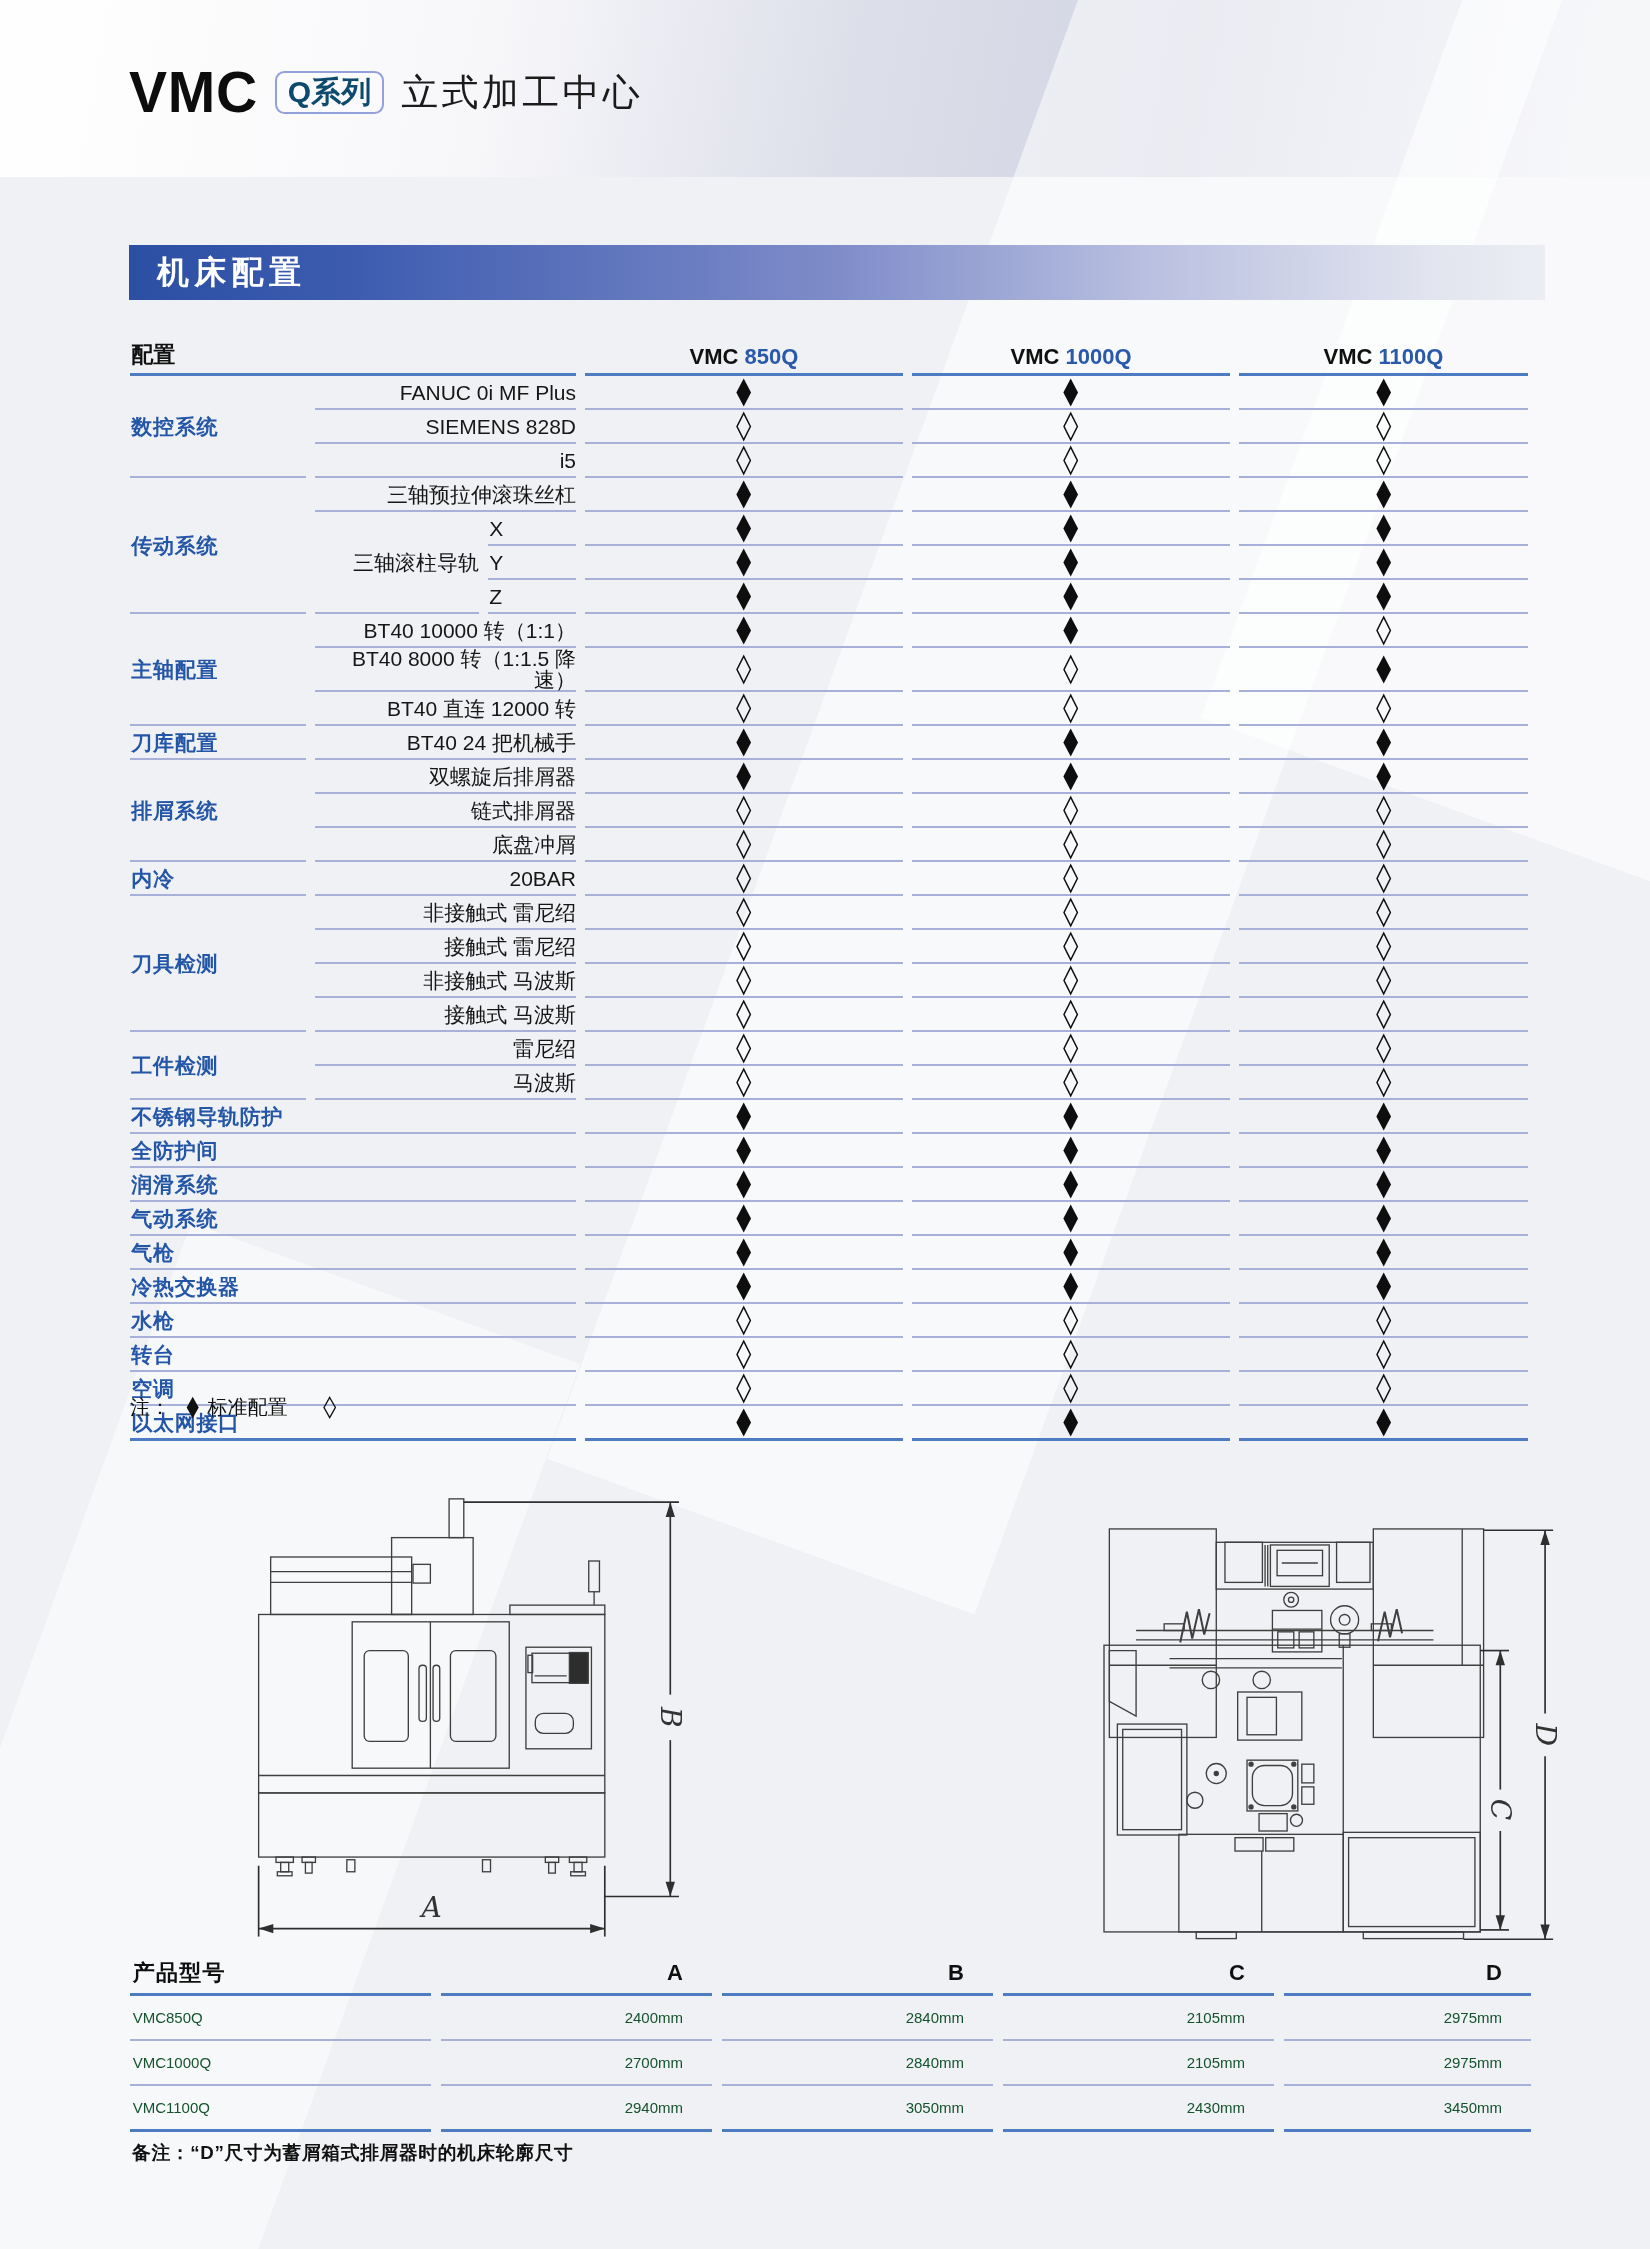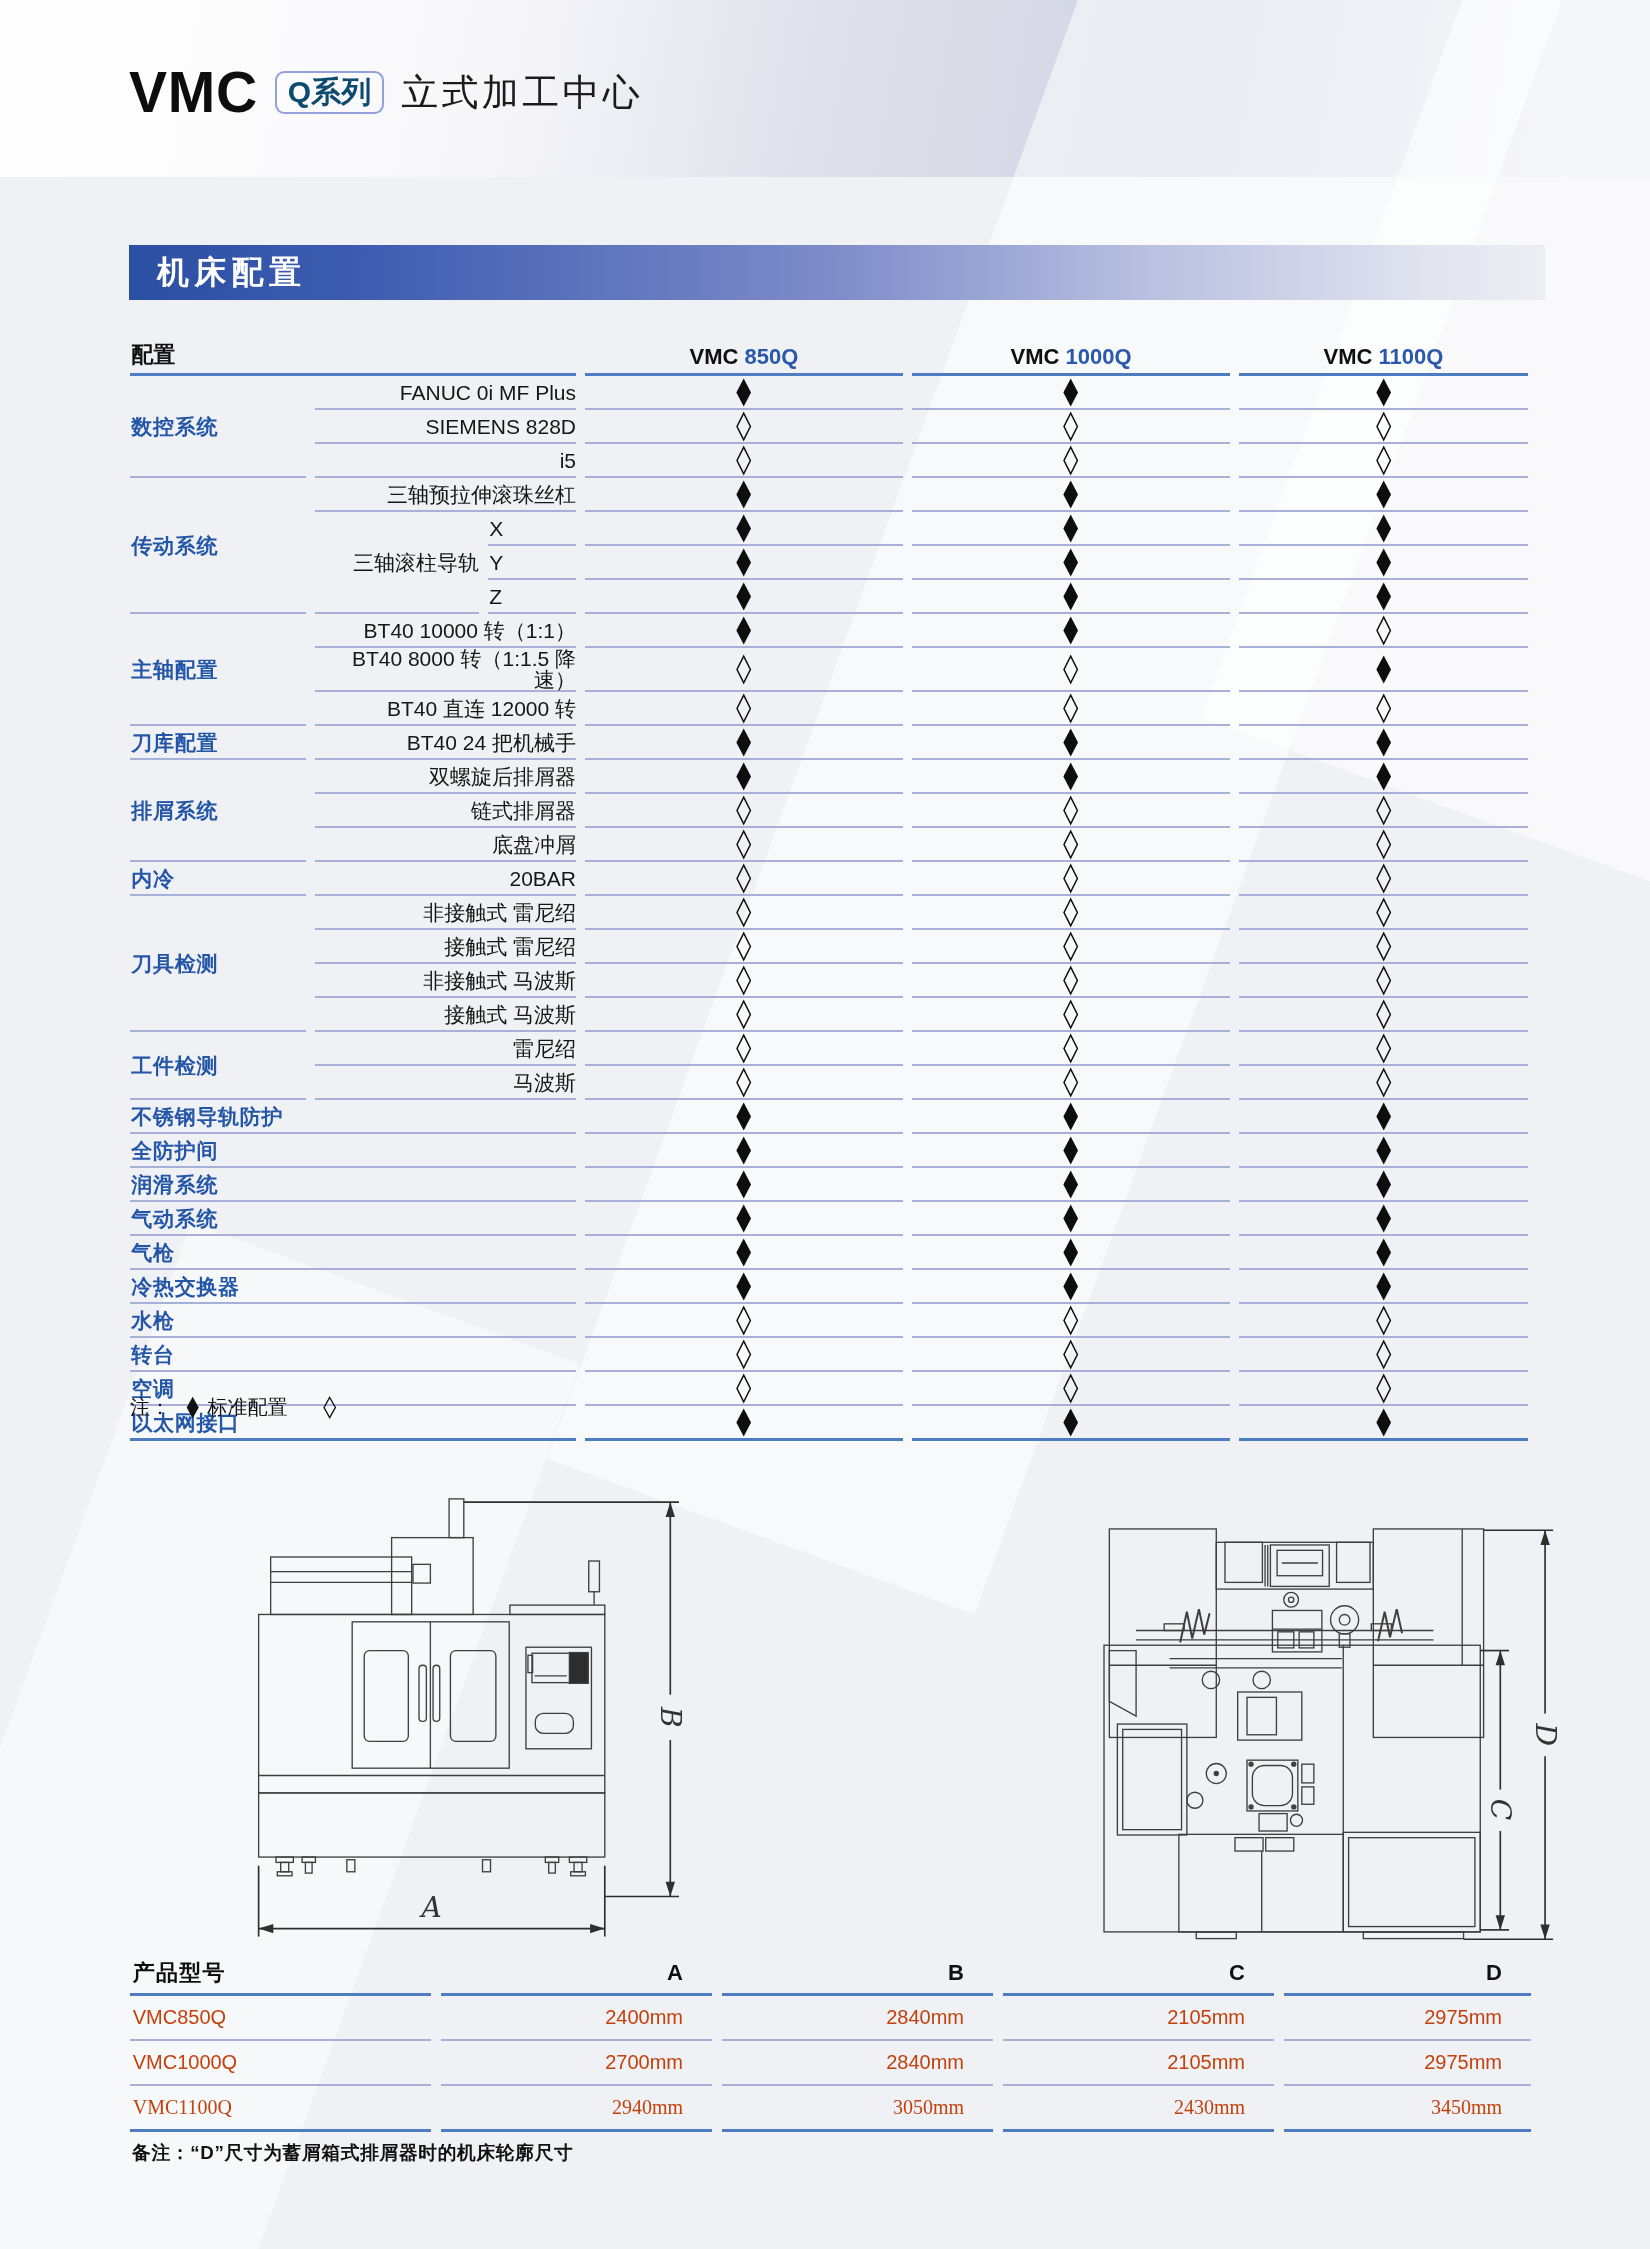--- a/index.html
+++ b/index.html
@@ -57,24 +57,24 @@
   svg.drawings{position:absolute;left:0;top:1430px;pointer-events:none;}
   .dimlabel{font-family:"DejaVu Serif","Liberation Serif",serif;font-style:italic;font-size:42px;fill:#333;}
 
   
   table.dims{position:absolute;left:120px;top:1952px;border-collapse:separate;border-spacing:10.7px 0;table-layout:fixed;}
   table.dims th,table.dims td{padding:0;margin:0;}
   table.dims thead th{height:41px;vertical-align:middle;font-size:22px;font-weight:700;color:#0f0f0f;
     border-bottom:3.3px solid #4e7cc2;}
   table.dims thead th.hmodel{text-align:left;padding-left:2.7px;letter-spacing:1.3px;}
   table.dims thead th.hnum{text-align:right;padding-right:29px;}
-  table.dims tbody td{height:43px;vertical-align:middle;font-size:20px;color:#c2410c;border-bottom:2px solid #a7b0d8;}
+  table.dims tbody td{height:43px;vertical-align:middle;font-size:15px;color:#14532d;border-bottom:2px solid #a7b0d8;}
   table.dims td.model{text-align:left;padding-left:2.7px;}
   table.dims td.num{text-align:right;padding-right:29px;}
-  table.dims tbody tr:last-child td{border-bottom:3.3px solid #4e7cc2;font-family:Liberation Serif, serif;}
+  table.dims tbody tr:last-child td{border-bottom:3.3px solid #4e7cc2;}
 
   
   .footnote{position:absolute;left:132px;top:2140px;font-size:18.7px;font-weight:600;color:#111;letter-spacing:0.7px;}
 </style>
 </head>
 <body>
 
 <div class="top-band"></div>
 <div class="swoosh sw-a"></div>
 <div class="swoosh sw-b"></div>

